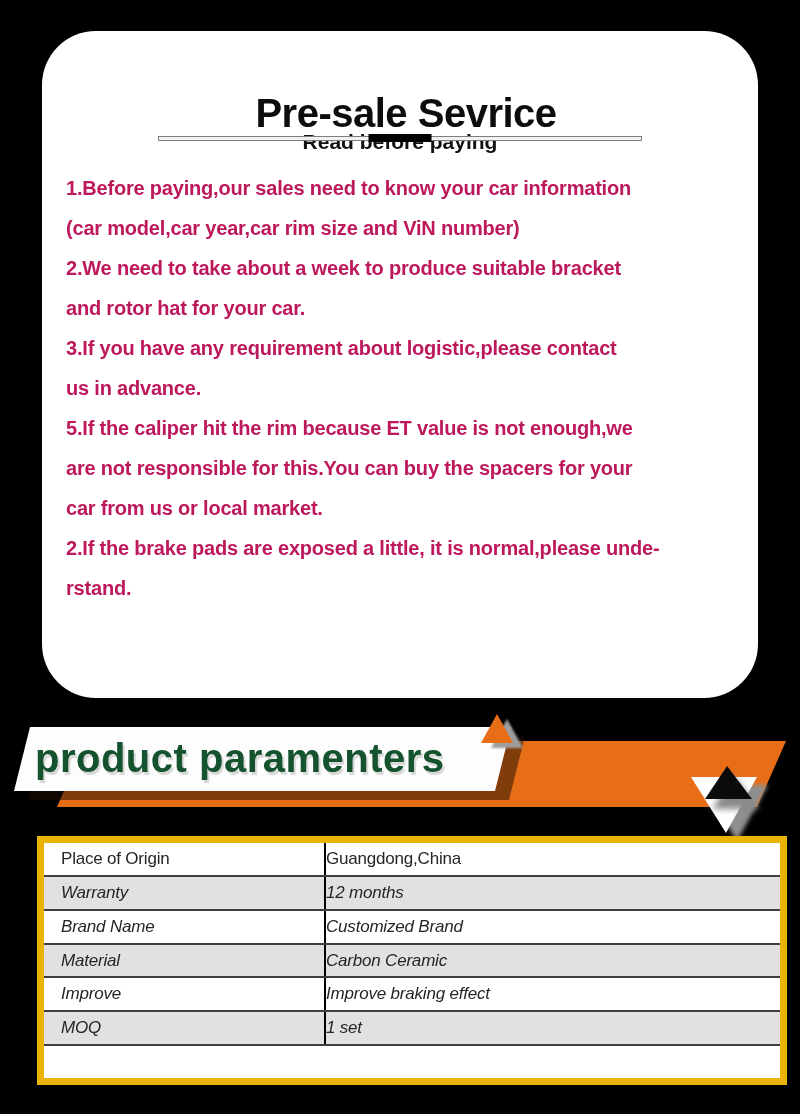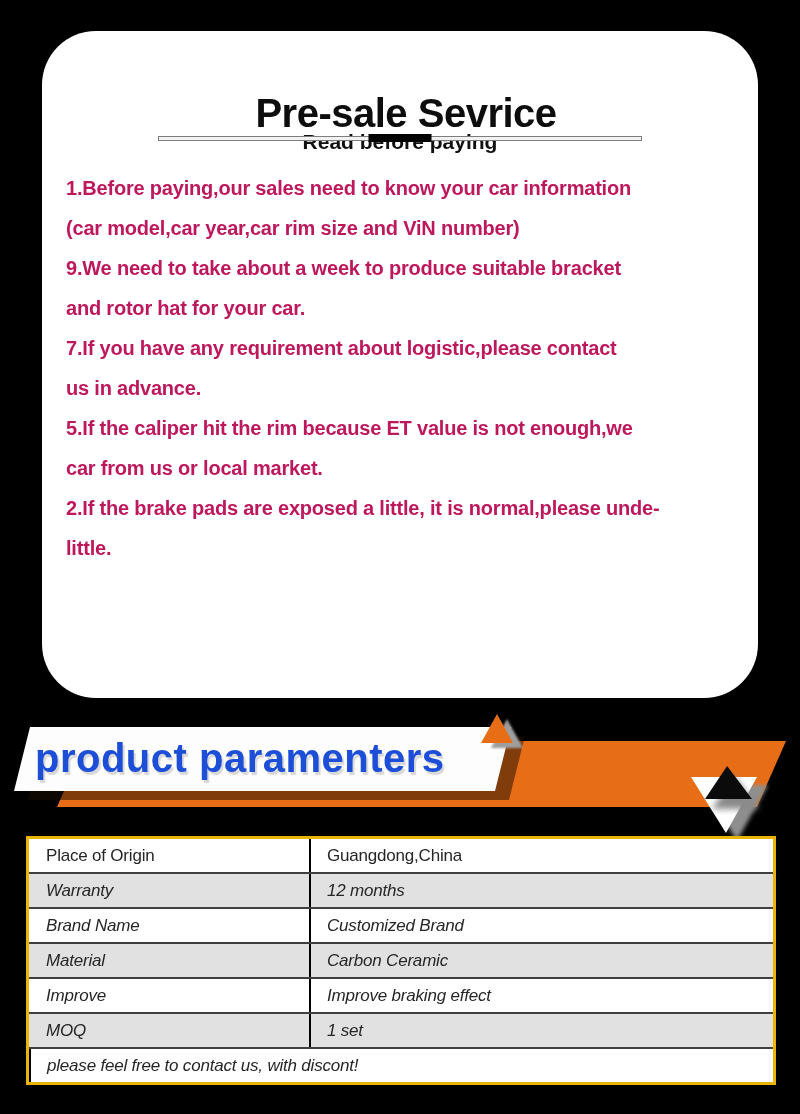--- a/index.html
+++ b/index.html
@@ -62,21 +62,21 @@
   .label-shape {
     width:100%; height:100%;
     background:#fdfdfd;
     clip-path:polygon(16px 0, 497px 0, 481px 64px, 0 64px);
     position:relative;
   }
   .banner-title {
     position:absolute; left:21px; top:0;
     line-height:62px;
     font-size:40px; font-weight:bold; letter-spacing:0.5px;
-    color:#1d4ed8;
+    color:#14532d;
     text-shadow:2px 3px 1px rgba(0,0,0,0.15);
     white-space:nowrap;
   }
   .tri-orange-wrap {
     position:absolute; left:481px; top:714px; width:32px; height:29px;
     filter:drop-shadow(10px 5px 1px #9e9e9e); z-index:3;
   }
   .tri-orange { width:100%; height:100%; clip-path:polygon(50% 0, 100% 100%, 0 100%); }
   .tri-white-wrap {
     position:absolute; left:691px; top:777px; width:66px; height:56px;
@@ -84,67 +84,67 @@
   }
   .tri-white { width:100%; height:100%; background:#fff; clip-path:polygon(0 0, 100% 0, 53% 100%); }
   .tri-black-wrap {
     position:absolute; left:705px; top:766px; width:47px; height:33px;
     filter:drop-shadow(7px 10px 3px #8a8a8a); z-index:3;
   }
   .tri-black { width:100%; height:100%; background:#0b0b0b; clip-path:polygon(47% 0, 100% 100%, 0 100%); }
 
   
   .ptable {
-    position:absolute; left:26px; top:836px;
+    position:absolute; left:37px; top:836px;
     width:750px; height:249px;
     box-sizing:border-box;
-    border:3px solid #eab308;
+    border:7px solid #eab308;
     background:#fff;
     display:flex; flex-direction:column;
     z-index:4;
   }
   .p-row { flex:1; display:flex; min-height:0; }
   .p-row + .p-row { border-top:2px solid #3f3f3f;font-style:italic; }
   .p-row.alt { background:#e1e1e1; }
   .cell-label {
     flex:0 0 280px; box-sizing:border-box;
     display:flex; align-items:center;
     padding-left:17px;
     font-size:17px; letter-spacing:-0.2px; color:#262626;
     white-space:nowrap;
   }
   .cell-value {
     flex:1; box-sizing:border-box;
     border-left:2px solid #000;
     display:flex; align-items:center;
-    padding-left:16px;
     font-size:17px; letter-spacing:-0.2px; color:#262626;
     white-space:nowrap;
   }
 </style>
 </head>
 <body>
 
 <div class="card">
   <div class="card-title">Pre-sale Sevrice</div>
   <div class="card-subtitle">Read before paying</div>
   <div class="divider">
     <div class="divider-bar"></div>
   </div>
   <div class="terms" id="terms">
       <div class="term-line">1.Before paying,our sales need to know your car information</div>
       <div class="term-line">(car model,car year,car rim size and ViN number)</div>
-      <div class="term-line">9.We need to take about a week to produce suitable bracket</div>
+      <div class="term-line">2.We need to take about a week to produce suitable bracket</div>
       <div class="term-line">and rotor hat for your car.</div>
-      <div class="term-line">7.If you have any requirement about logistic,please contact</div>
+      <div class="term-line">3.If you have any requirement about logistic,please contact</div>
       <div class="term-line">us in advance.</div>
       <div class="term-line">5.If the caliper hit the rim because ET value is not enough,we</div>
+      <div class="term-line">are not responsible for this.You can buy the spacers for your</div>
       <div class="term-line">car from us or local market.</div>
       <div class="term-line">2.If the brake pads are exposed a little, it is normal,please unde-</div>
-      <div class="term-line">little.</div>
+      <div class="term-line">rstand.</div>
     </div>
 </div>
 
 <div class="band" style="background: rgb(232, 109, 23);"></div>
 
 <div class="label-wrap">
   <div class="label-shape">
     <div class="banner-title">product paramenters</div>
   </div>
 </div>
@@ -178,15 +178,14 @@
     </div>
     <div class="p-row">
       <div class="cell-label">Improve</div>
       <div class="cell-value">Improve braking effect</div>
     </div>
     <div class="p-row alt">
       <div class="cell-label">MOQ</div>
       <div class="cell-value">1 set</div>
     </div>
     <div class="p-row">
-      <div class="cell-value">please feel free to contact us, with discont!</div>
     </div>
   </div>
 
 </body></html>

